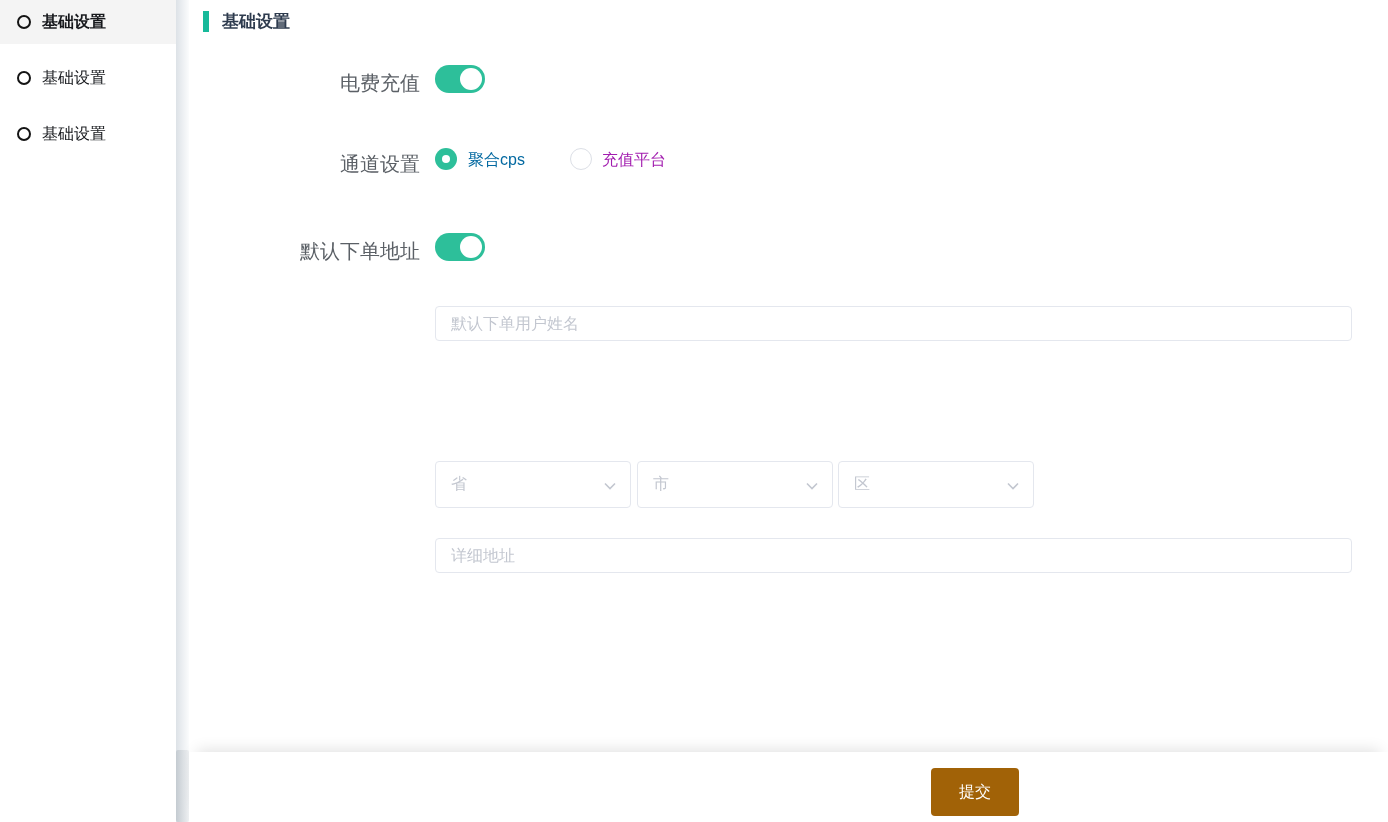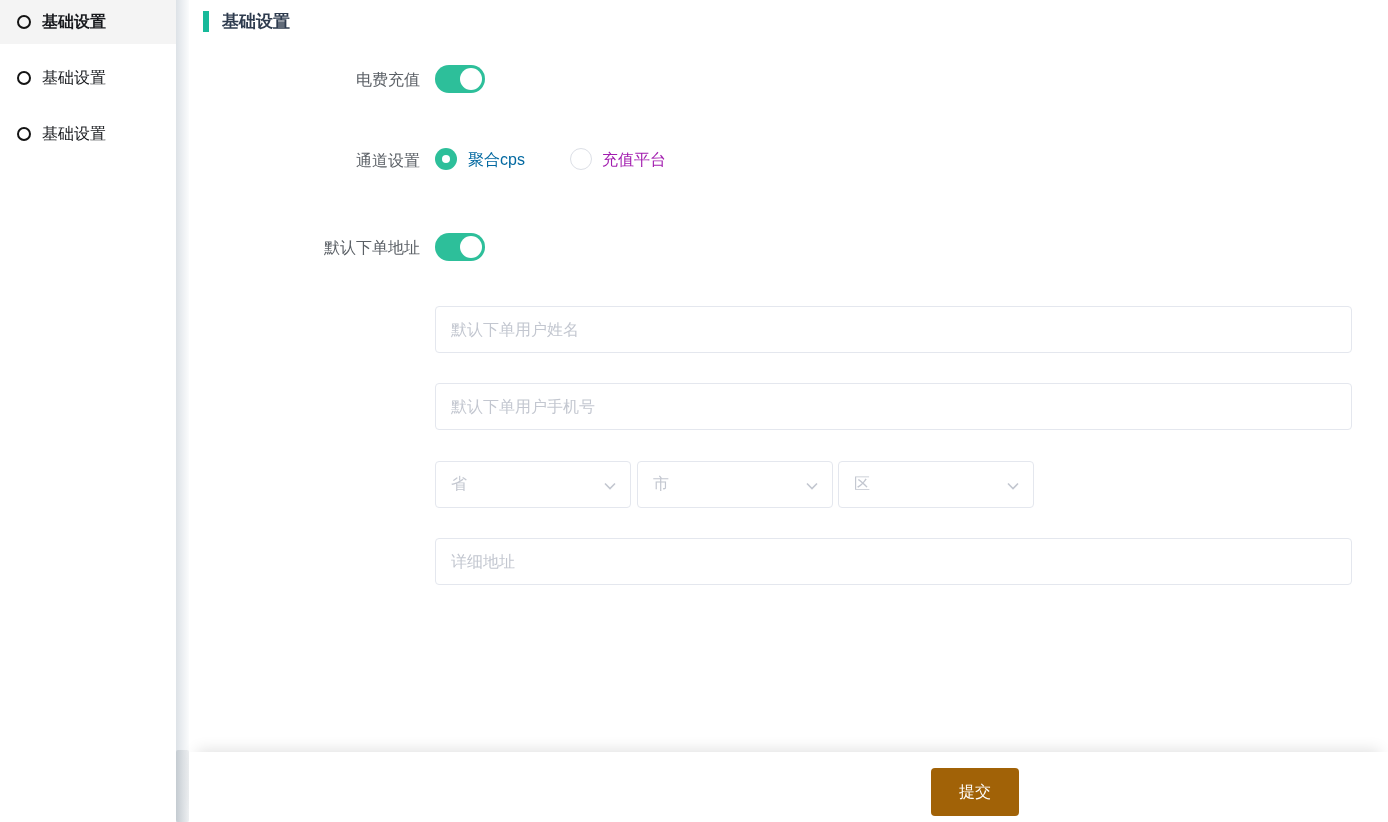--- a/index.html
+++ b/index.html
@@ -20,42 +20,42 @@
   .v-track { position: absolute; left: 176px; top: 0; width: 13px; height: 822px;
              background: linear-gradient(to right, #dde2e7, #fbfcfd); }
   .v-thumb { position: absolute; left: 176px; top: 750px; width: 13px; height: 72px;
              background: linear-gradient(to right, #c4cbd1, #eef0f2); border-radius: 2px; }
 
   
   .accent-bar { position: absolute; left: 203px; top: 11px; width: 6px; height: 21px; background: #17b99a; }
   .page-title { position: absolute; left: 222px; top: 10px; font-size: 17px; font-weight: bold; color: #2e3b4e; }
 
   
-  .f-label { position: absolute; width: 160px; text-align: right; font-size: 16px; color: #5b6066; }
+  .f-label { position: absolute; width: 160px; text-align: right; font-size: 20px; color: #5b6066; }
   .lbl-electric { left: 260px; top: 70px; }
   .lbl-channel  { left: 260px; top: 151px; }
   .lbl-address  { left: 260px; top: 238px; }
 
   
   .toggle { position: absolute; width: 50px; height: 28px; border-radius: 14px; background: #2dbf9a; cursor: pointer; }
   .toggle .knob { position: absolute; right: 3px; top: 3px; width: 22px; height: 22px; border-radius: 50%; background: #ffffff; }
   .tog-electric { left: 435px; top: 65px; }
   .tog-address  { left: 435px; top: 233px; }
 
   
   .radio-circle { position: absolute; width: 22px; height: 22px; border-radius: 50%; top: 148px; cursor: pointer; }
   .radio-on  { left: 435px; background: #2dbf9a; }
   .radio-on .dot { position: absolute; left: 7px; top: 7px; width: 8px; height: 8px; border-radius: 50%; background: #ffffff; }
   .radio-off { left: 570px; background: #ffffff; border: 1px solid #dcdfe6; }
   .radio-label { position: absolute; top: 150px; font-size: 16px; cursor: pointer; }
   .rl-on  { left: 468px; color: #0369a1; }
   .rl-off { left: 602px; color: #a21caf; }
 
   
-  .txt { position: absolute; left: 435px; width: 917px; height: 47px; border: 1px solid #e4e7ee; border-radius: 4px;
+  .txt { position: absolute; left: 435px; width: 917px; height: 35px; border: 1px solid #e4e7ee; border-radius: 4px;
          padding: 0 15px; font-size: 16px; color: #333; background: #ffffff; outline: none;
          font-family: "Liberation Sans", "DejaVu Sans", sans-serif; }
   .txt::placeholder { color: #c3c7d0; opacity: 1; }
   .in-name  { top: 306px; }
   .in-phone { top: 383px; }
   .in-addr  { top: 538px; }
 
   
   .sel { position: absolute; top: 461px; width: 196px; height: 47px; border: 1px solid #e4e7ee; border-radius: 4px;
          background: #ffffff; display: flex; align-items: center; cursor: pointer; }
@@ -108,21 +108,20 @@
   <div class="radio-label rl-on">聚合cps</div>
   <div class="radio-circle radio-off"></div>
   <div class="radio-label rl-off">充值平台</div>
 
   <div class="f-label lbl-address">默认下单地址</div>
   <div class="toggle tog-address">
     <div class="knob"></div>
   </div>
 
   <input class="txt in-name" type="text" placeholder="默认下单用户姓名" style="">
-  <input class="txt in-phone" type="text" placeholder="默认下单用户手机号" style="">
 
   <div class="sel sel-0">
     <span class="sel-ph">省</span>
     <span class="chev">
       <svg width="14" height="14" viewBox="0 0 14 14">
           <polyline points="2,4.5 7,9.5 12,4.5" fill="none" stroke="#c3c7d0" stroke-width="1.6"></polyline>
         </svg>
     </span>
   </div>
   <div class="sel sel-1">

